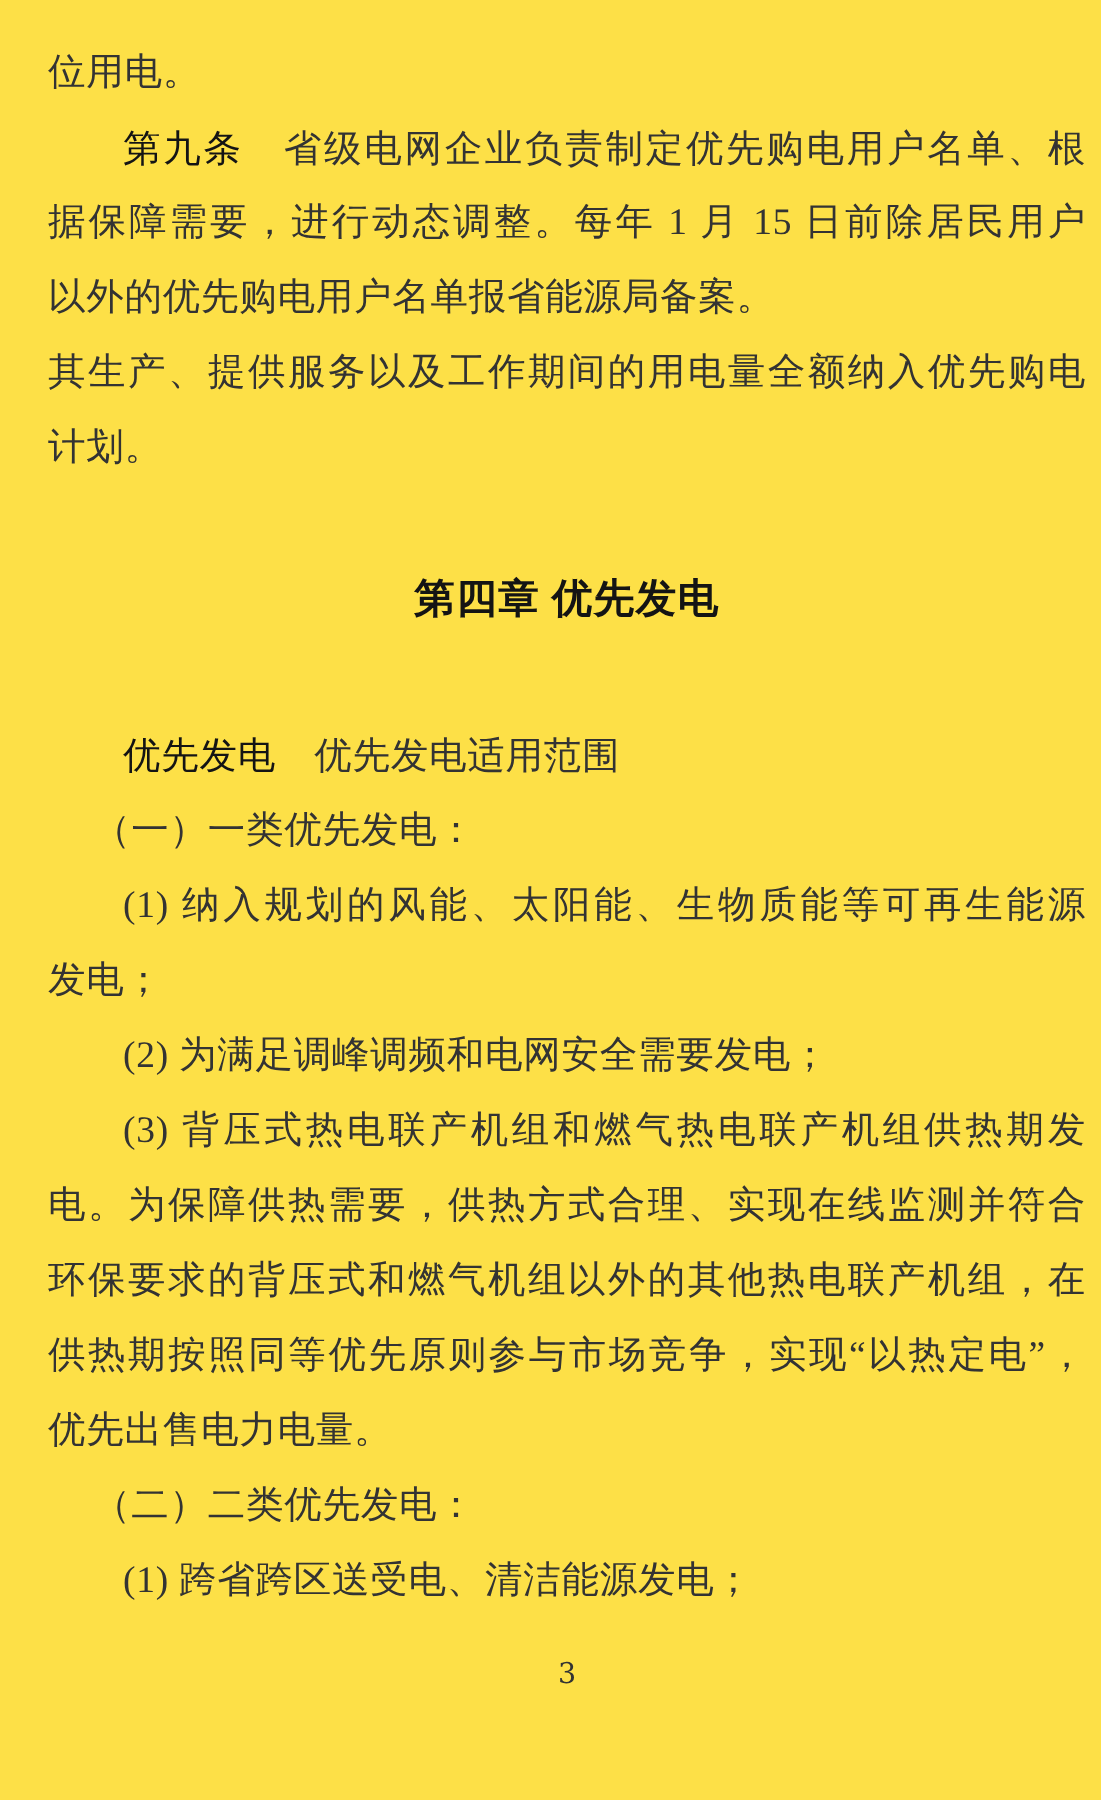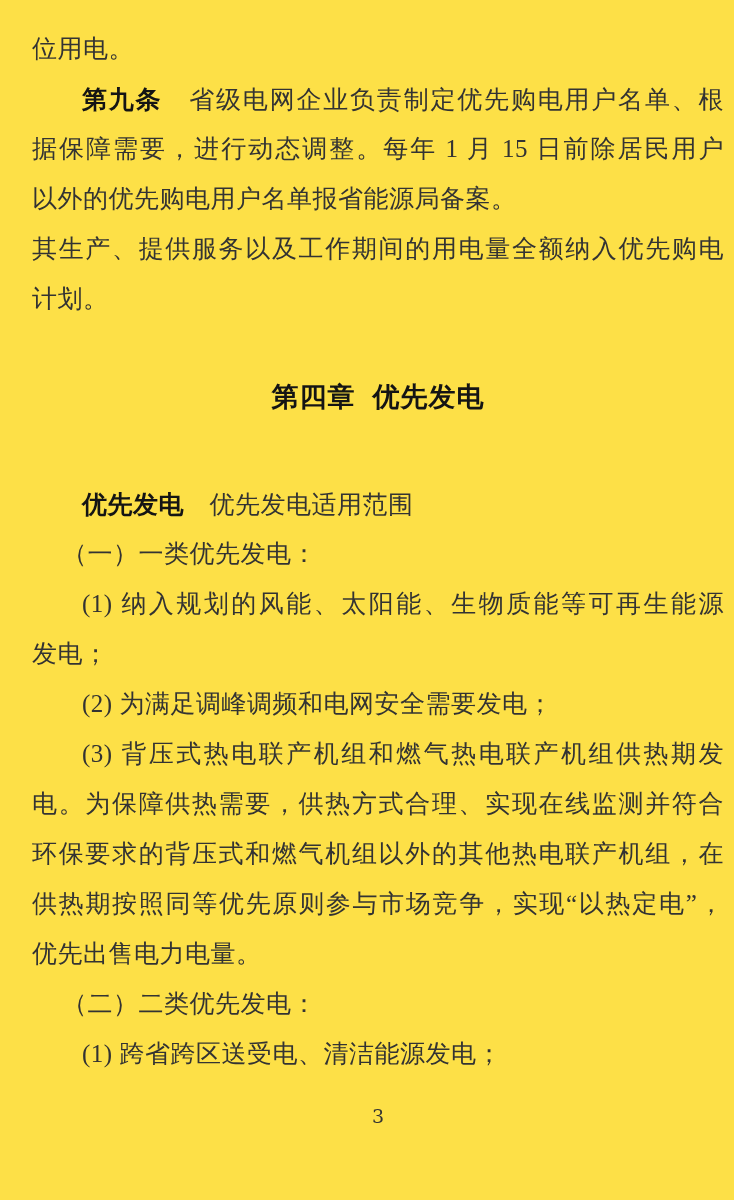--- a/index.html
+++ b/index.html
@@ -27,31 +27,31 @@
     white-space: normal;
     overflow: hidden;
   }
   .line.justify {
     text-align: justify;
     text-align-last: justify;
   }
   .line.indent-2 { text-indent: 2em; }
   .line.indent-1 { text-indent: 1.2em; }
   .bold-label {
-    font-weight: 700;
+    font-weight: 400;
     color: #141414;
     font-family: "Liberation Sans", sans-serif;
   }
   .line.chapter {
     text-align: right;
     text-align-last: center;
     font-weight: 700;
     font-size: 27px;
     color: #141414;
-    font-family: Liberation Mono, monospace;
+    font-family: Liberation Serif, serif;
     margin-top: 50px;
     margin-bottom: 55px;
     letter-spacing: 1px;
   }
   .page-number {
     margin-top: 22px;
     height: 30px;
     line-height: 30px;
     text-align: center;
     font-size: 19px;

